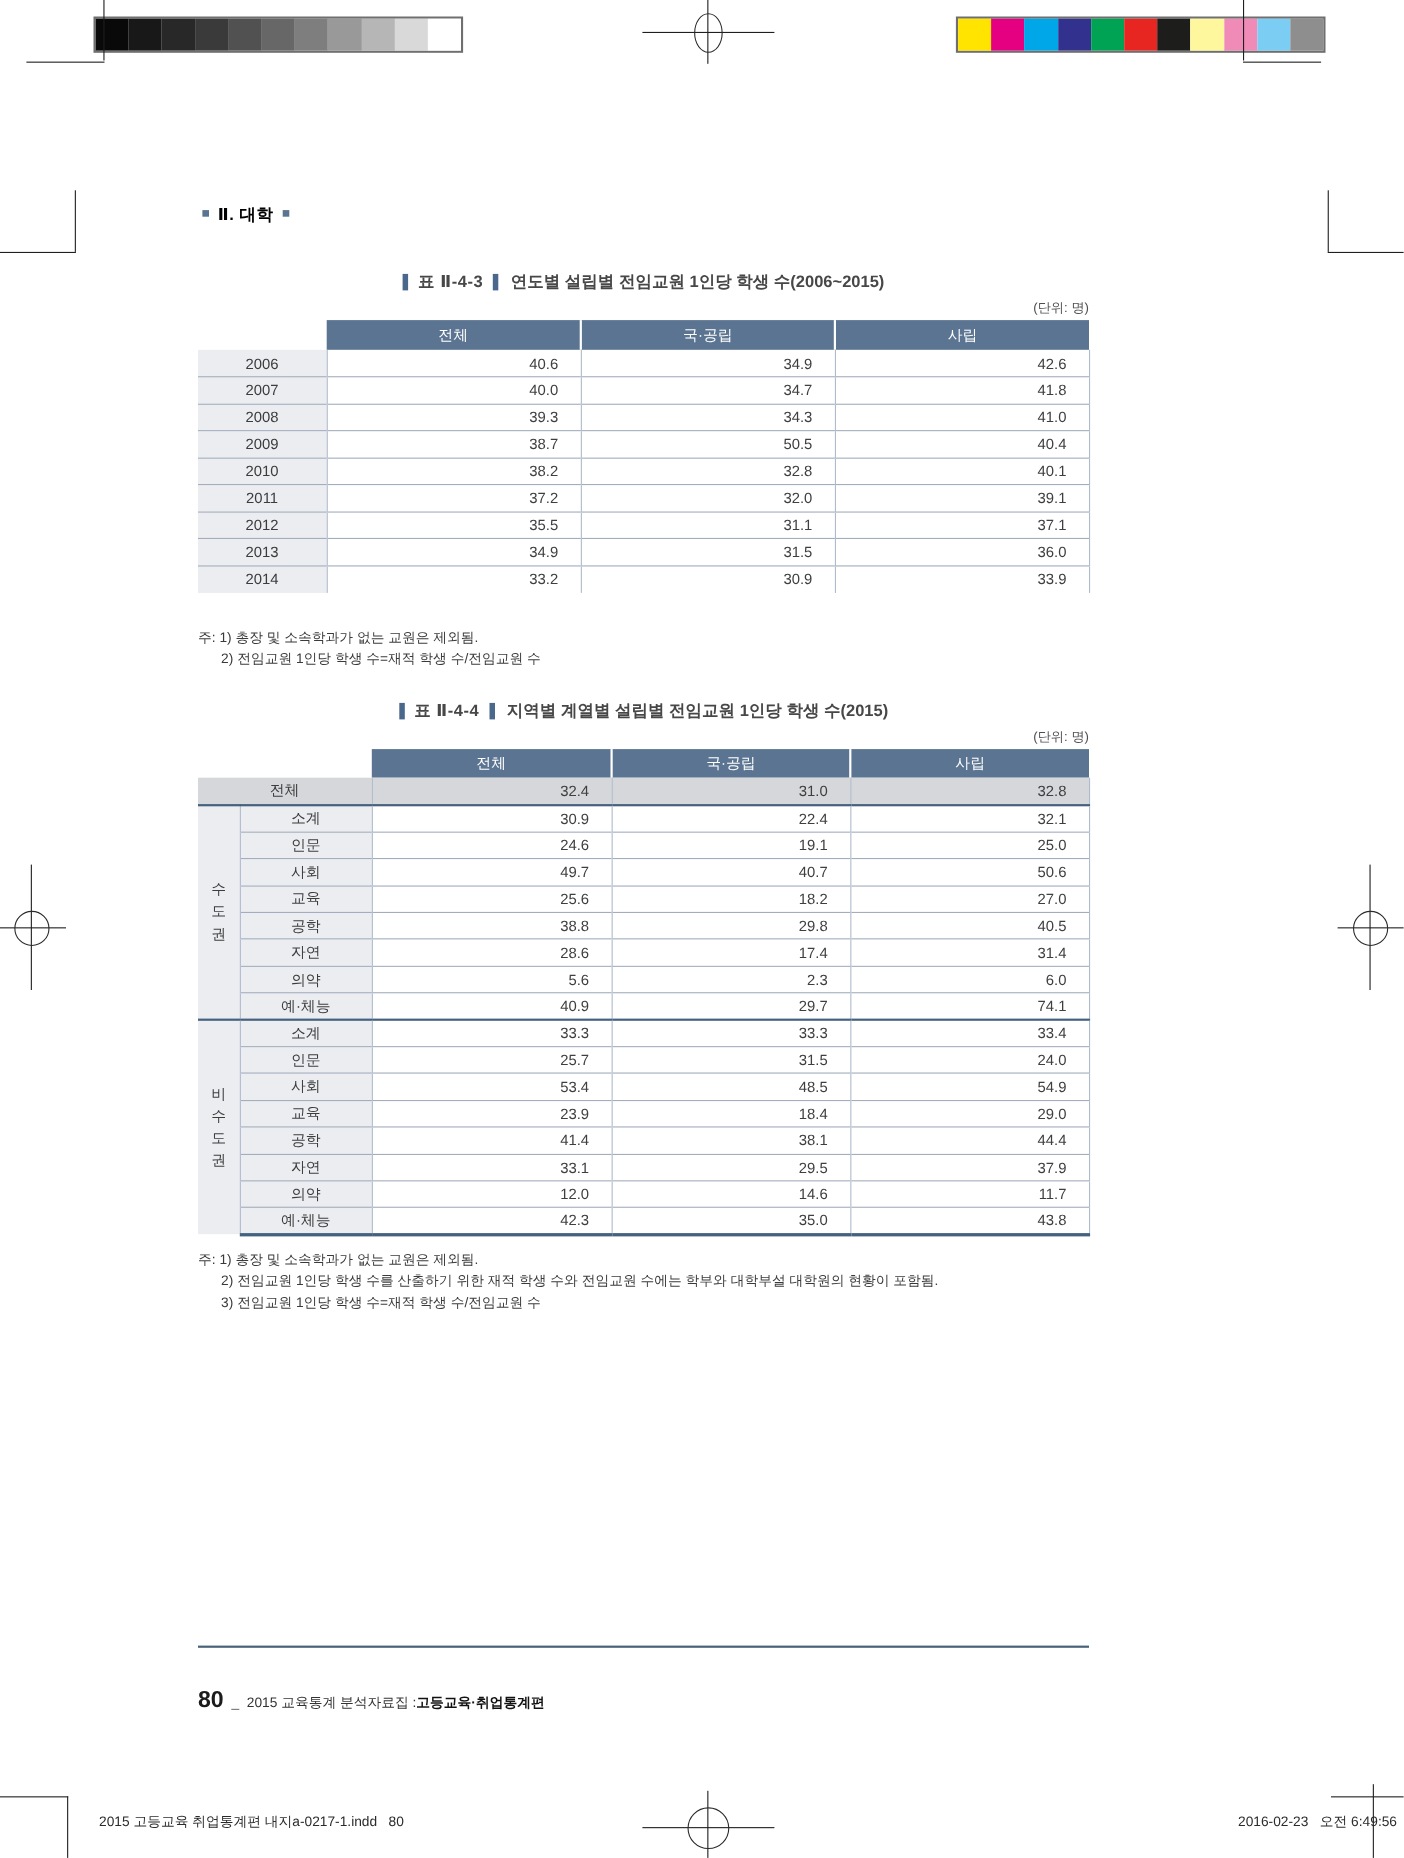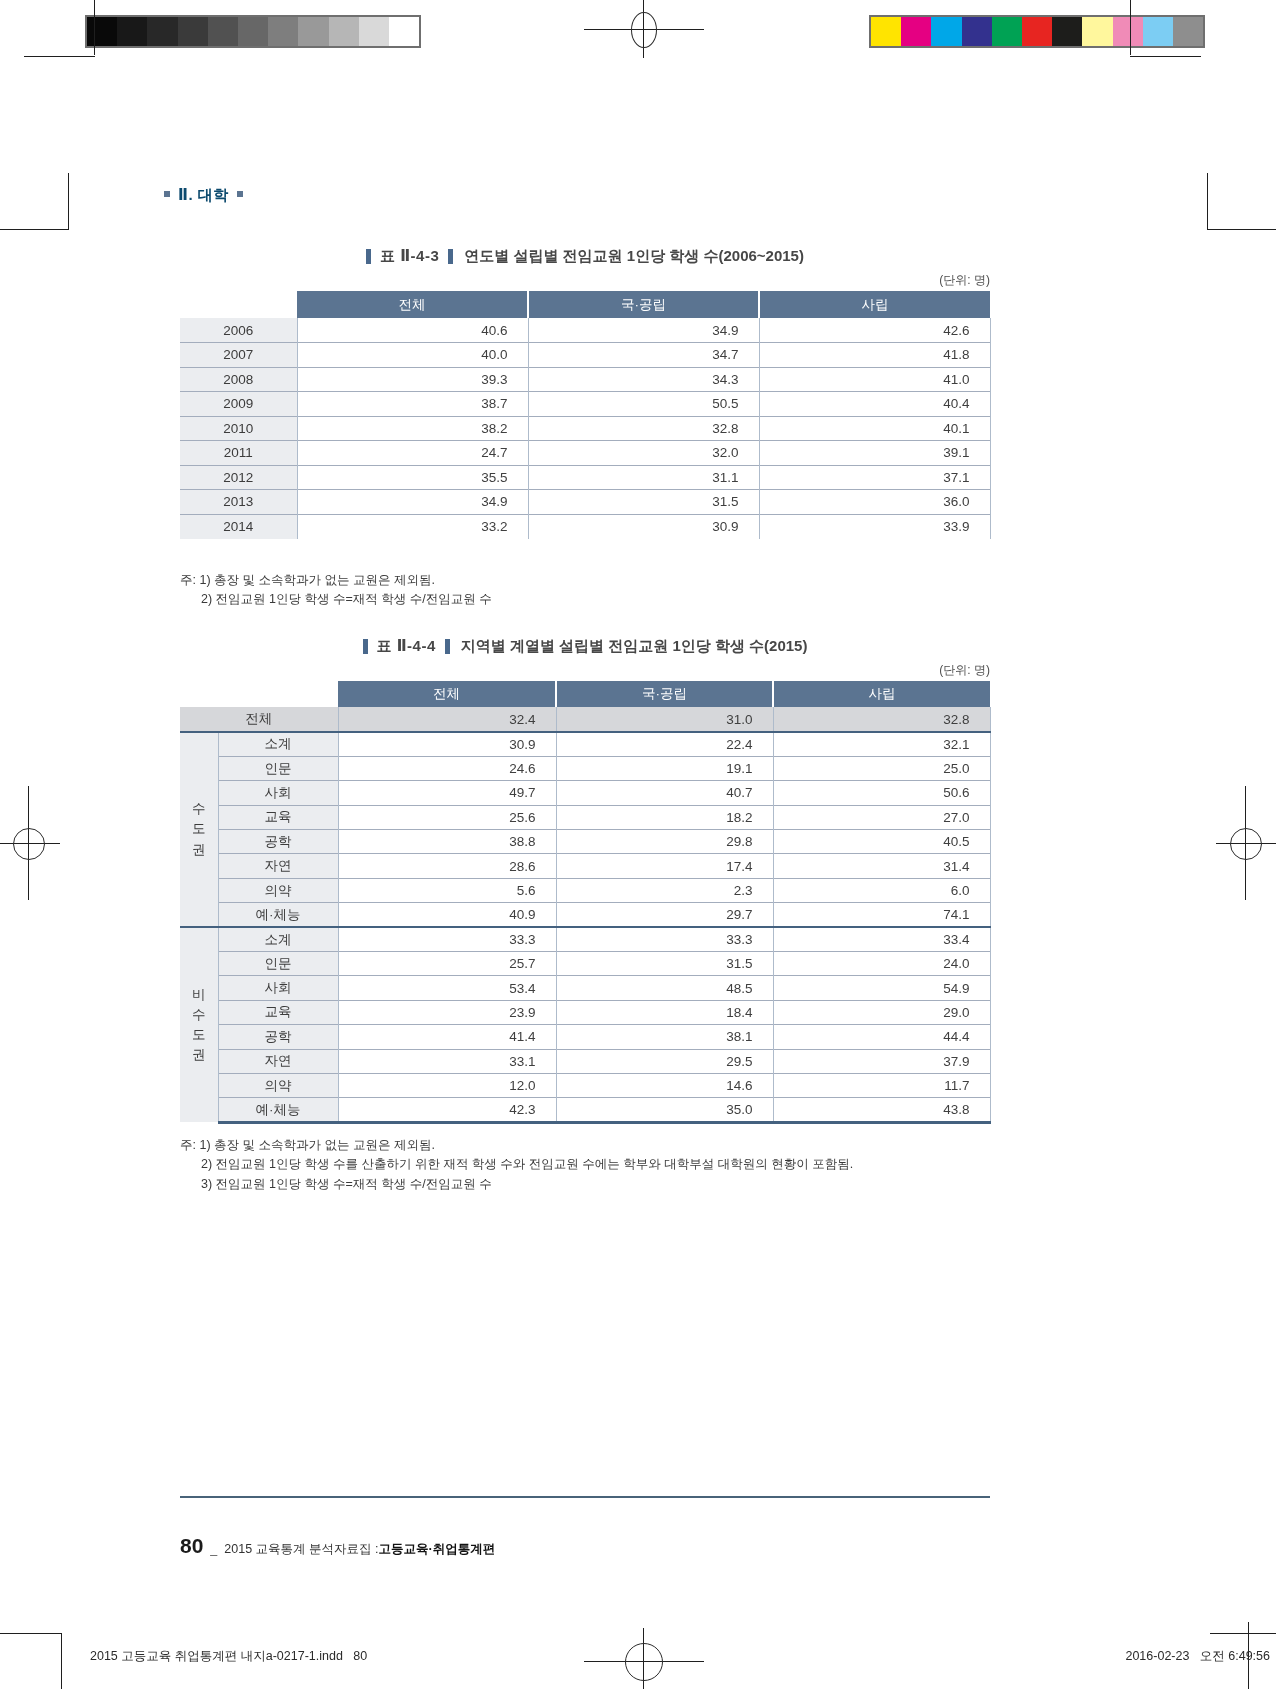--- a/index.html
+++ b/index.html
@@ -16,22 +16,22 @@
   
   .calbar { position:absolute; top:15px; height:33px; width:336px;
             border:2px solid #6f6f6f; display:flex; background:#fff; }
   .calbar span { flex:1 1 auto; }
 
   
   .mline { position:absolute; background:#1f1f1f; }
   .mcircle { position:absolute; border:1.5px solid #2b2b2b; border-radius:50%; }
 
   
-  .section-header { position:absolute; left:164px; top:186px;
-    font-size:15px; font-weight:bold; color:#0c4a6e; letter-spacing:.5px; }
+  .section-header { position:absolute; left:184px; top:186px;
+    font-size:15px; font-weight:bold; color:#000000; letter-spacing:.5px; }
   .sq { display:inline-block; width:6px; height:6px; background:#5b7491;
         vertical-align:3px; margin:0 8px; }
 
   .caption { position:absolute; left:180px; width:810px; text-align:center;
     font-size:15px; font-weight:600; color:#474747; }
   .cbar { display:inline-block; width:5px; height:15px; background:#49688c;
           vertical-align:-2.5px; }
   .cap-prefix { margin:0 9px; letter-spacing:.5px; }
   .cap-text { margin-left:11px; }
 
@@ -206,21 +206,21 @@
       <td class="val last">40.4</td>
     </tr>
     <tr>
       <th class="lab">2010</th>
       <td class="val">38.2</td>
       <td class="val">32.8</td>
       <td class="val last">40.1</td>
     </tr>
     <tr>
       <th class="lab">2011</th>
-      <td class="val">24.7</td>
+      <td class="val">37.2</td>
       <td class="val">32.0</td>
       <td class="val last">39.1</td>
     </tr>
     <tr>
       <th class="lab">2012</th>
       <td class="val">35.5</td>
       <td class="val">31.1</td>
       <td class="val last">37.1</td>
     </tr>
     <tr>

